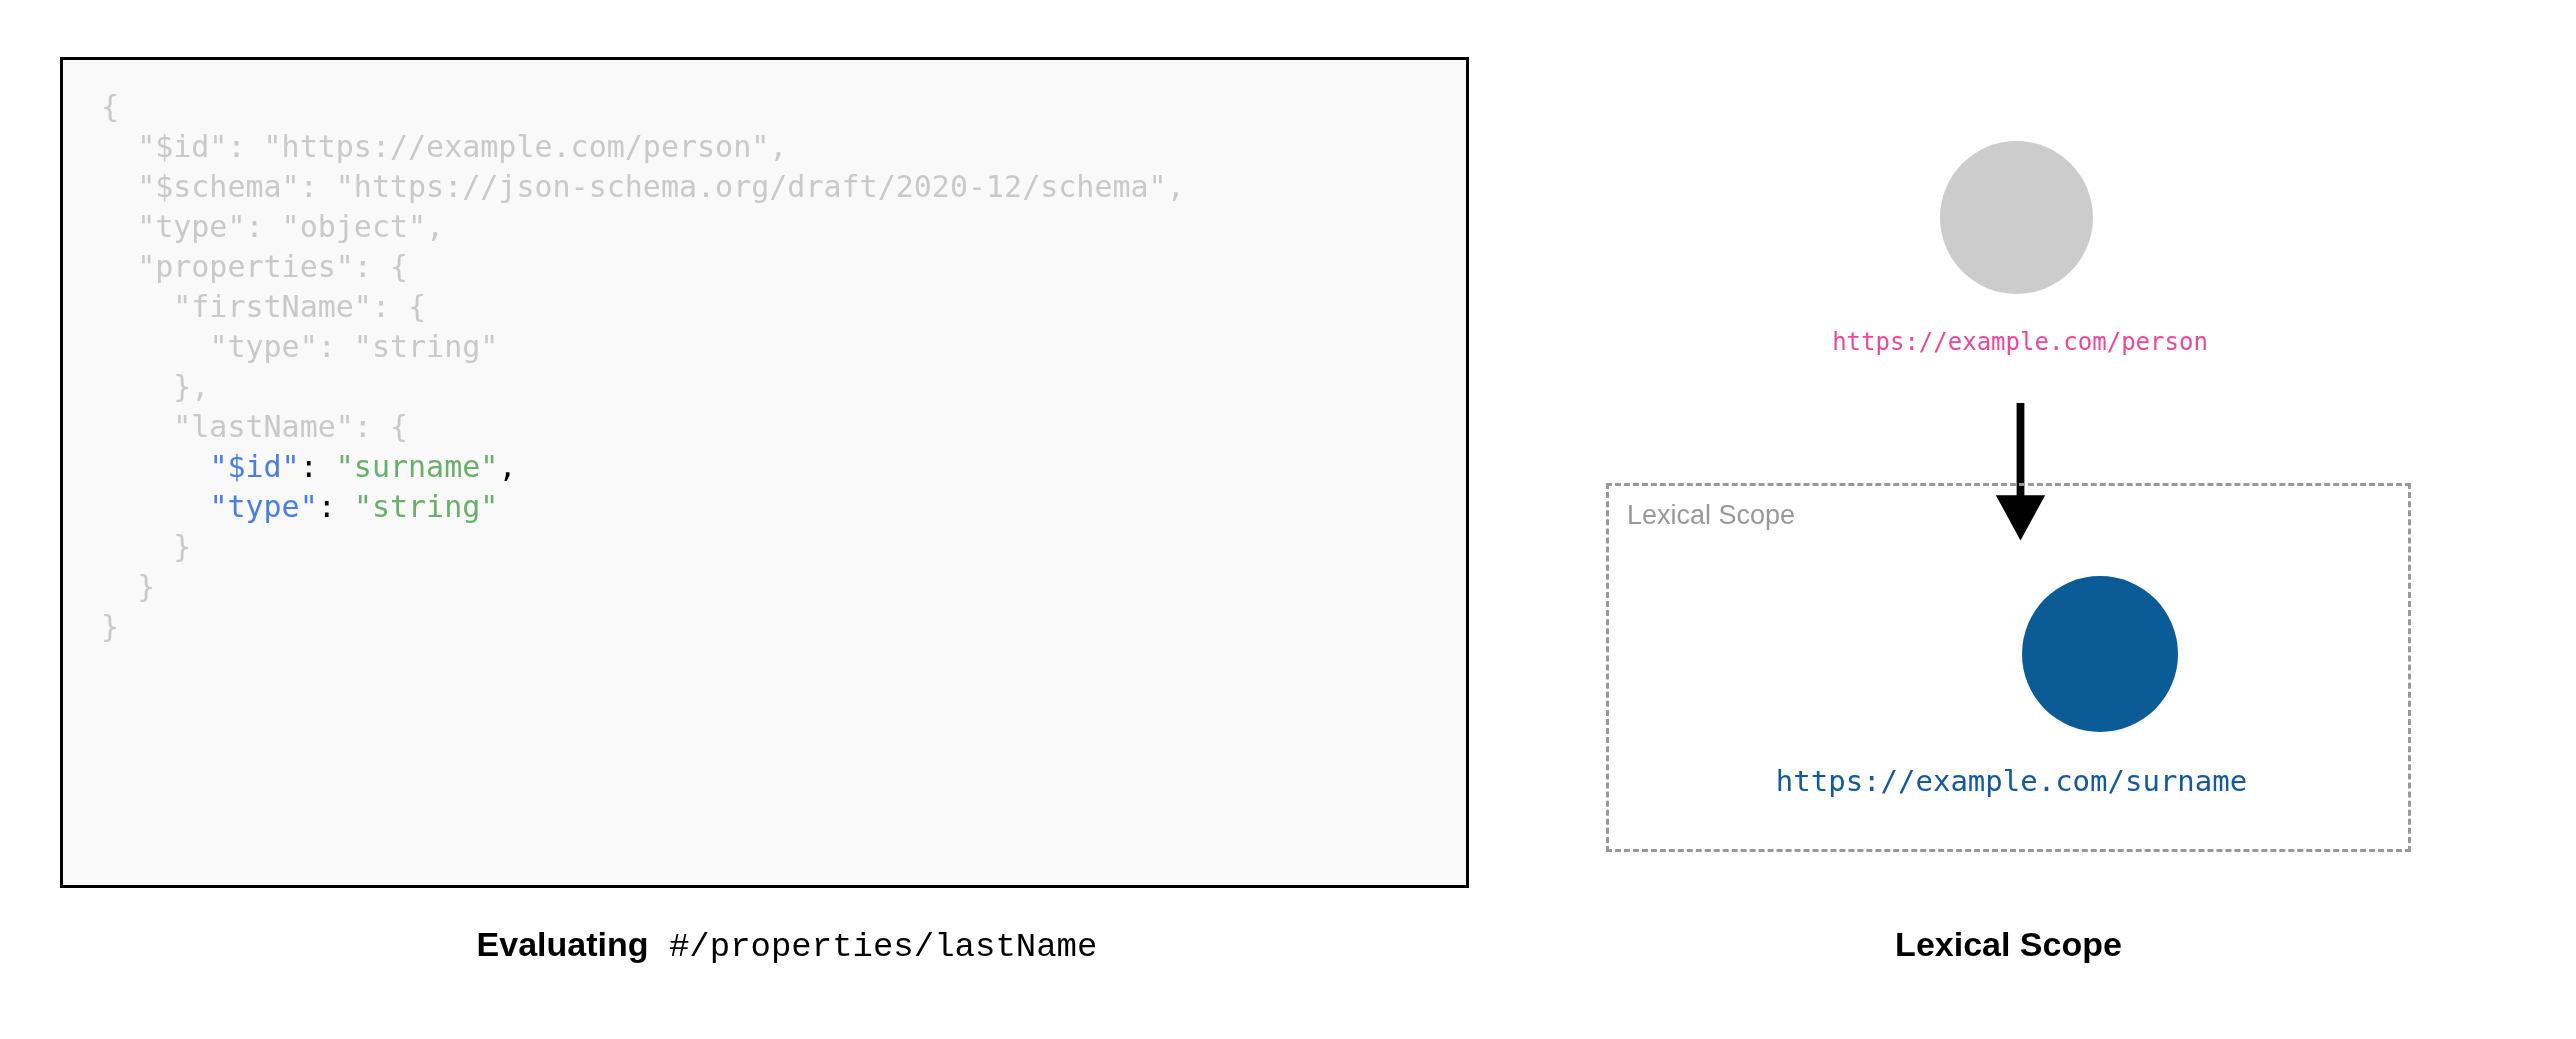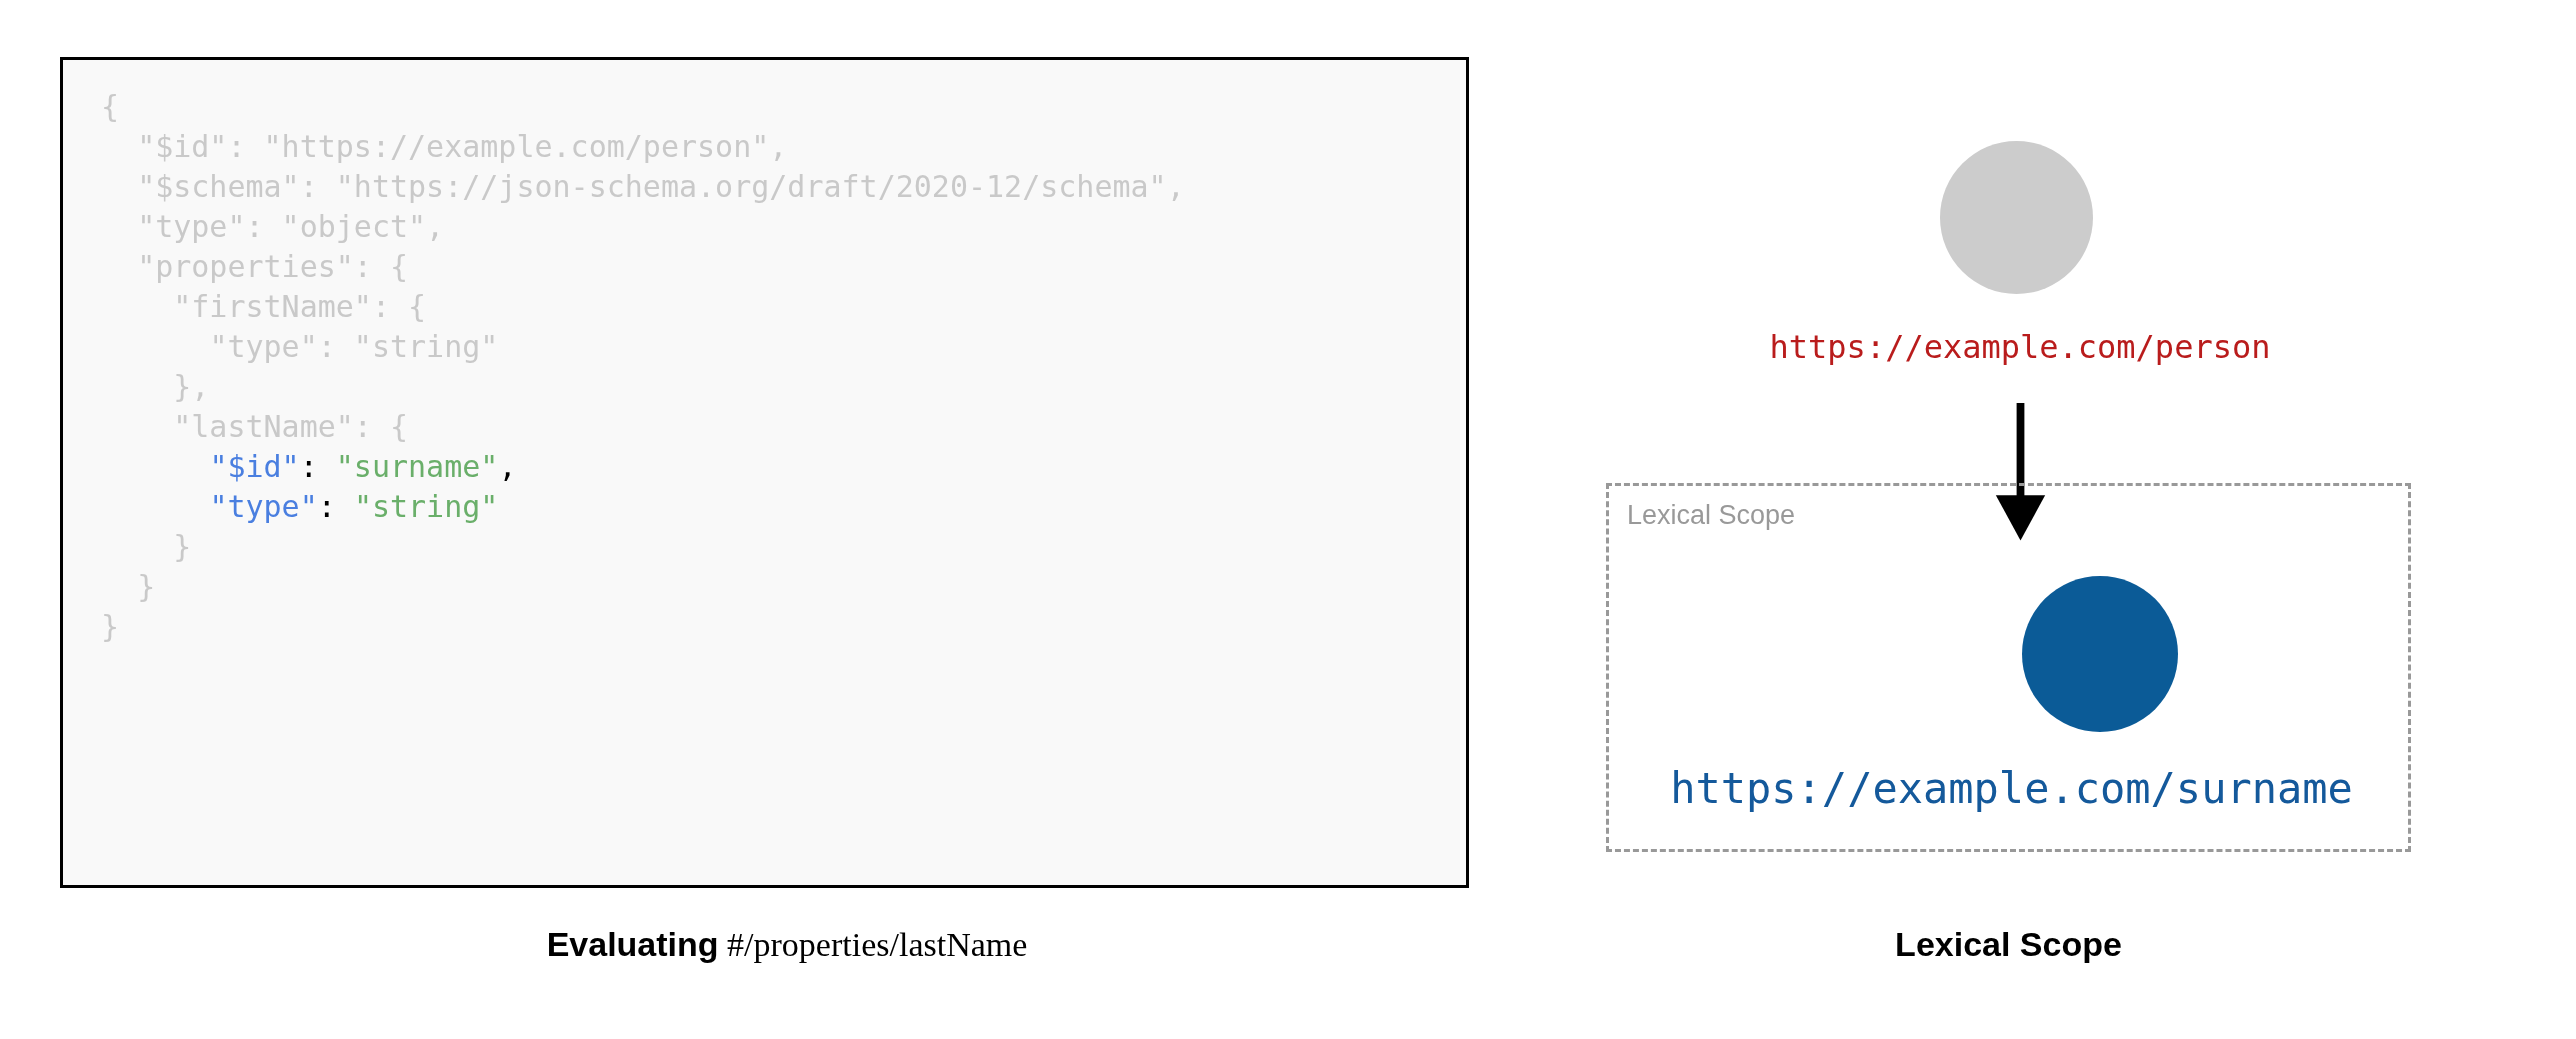--- a/index.html
+++ b/index.html
@@ -62,21 +62,21 @@
     white-space: nowrap;
     color: #000000;
   }
   #evaluating-label {
     font-family: "Liberation Sans", sans-serif;
     font-weight: bold;
     font-size: 34px;
     margin-left: 45px;
   }
   #evaluating-pointer {
-    font-family: Liberation Serif, serif;
+    font-family: Liberation Mono, monospace;
     font-size: 34px;
     font-weight: normal;
   }
 
   
   #right-panel {
     position: absolute;
     left: 1533px;
     top: 0;
     width: 1043px;
@@ -93,22 +93,22 @@
     background: #cccccc;
   }
 
   #parent-node-label {
     position: absolute;
     left: 0px;
     top: 328px;
     width: 974px;
     text-align: center;
     font-family: "DejaVu Sans Mono", "Liberation Mono", monospace;
-    font-size: 32px;
-    color: #b91c1c;
+    font-size: 24px;
+    color: #ec4899;
     white-space: nowrap;
   }
 
   #scope-arrow {
     position: absolute;
     left: 429px;
     top: 403px;
     width: 117px;
     height: 146px;
   }
@@ -144,21 +144,21 @@
     background: #0b5b97;
   }
 
   #child-node-label {
     position: absolute;
     left: 0px;
     top: 278px;
     width: 805px;
     text-align: center;
     font-family: "DejaVu Sans Mono", "Liberation Mono", monospace;
-    font-size: 42px;
+    font-size: 29px;
     color: #14599b;
     white-space: nowrap;
   }
 
   #scope-caption {
     position: absolute;
     left: 73px;
     top: 925px;
     width: 805px;
     text-align: center;

